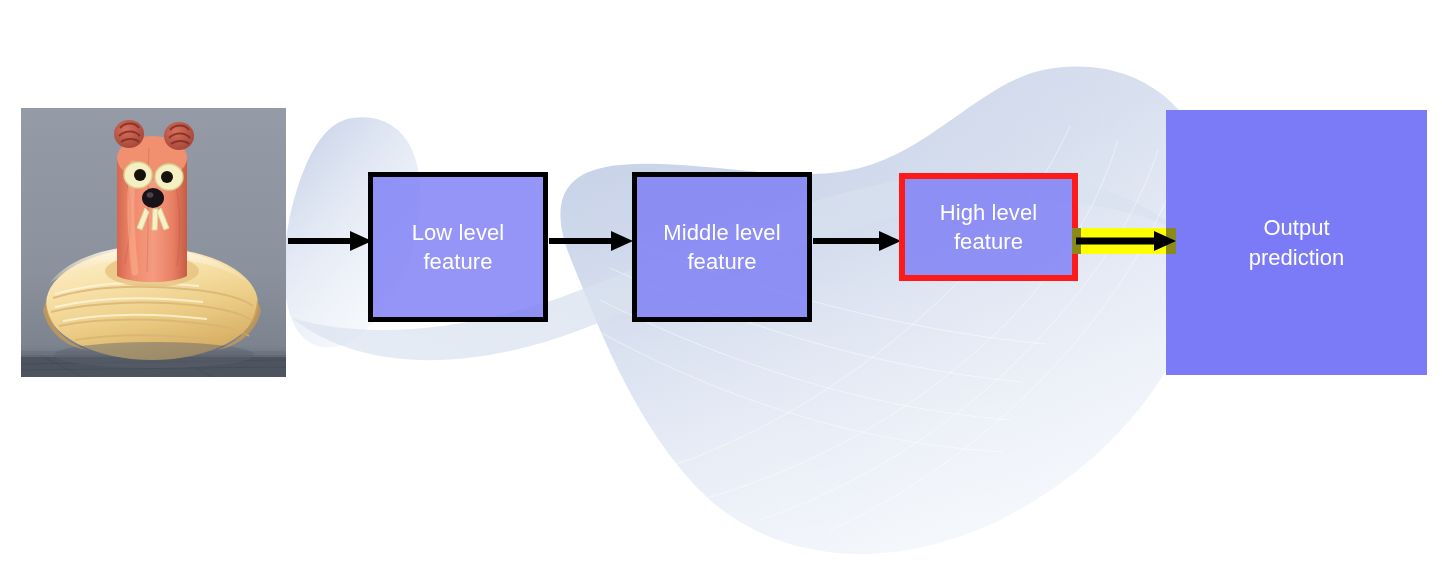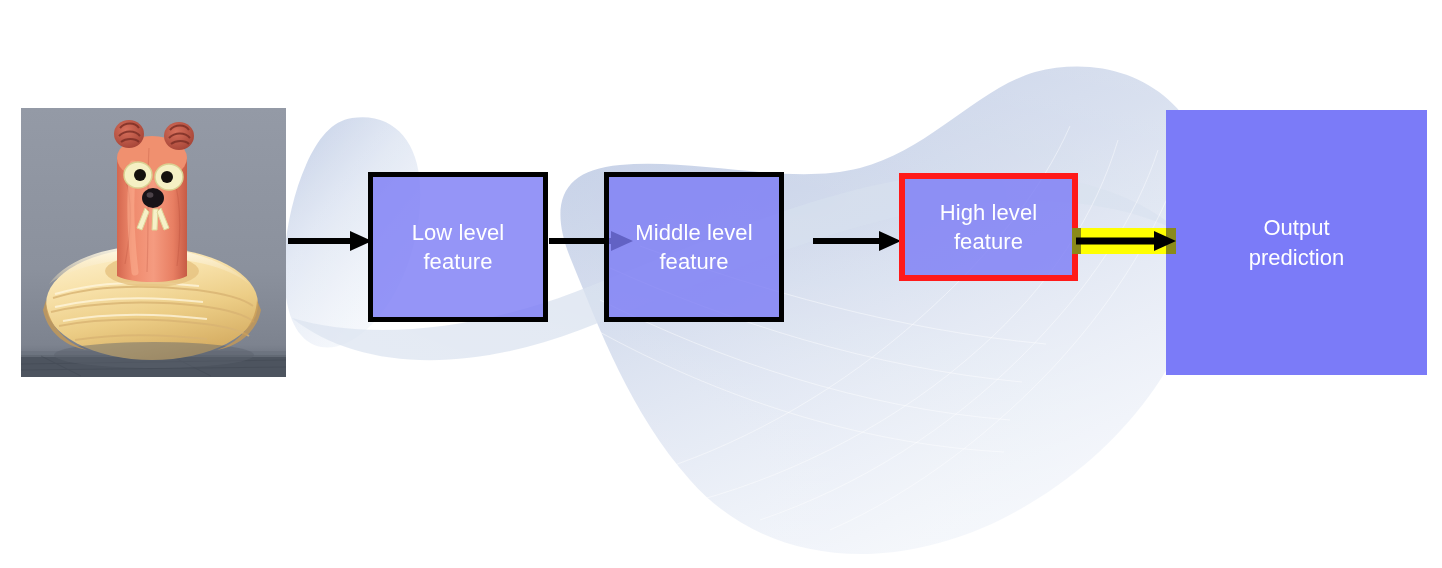--- a/index.html
+++ b/index.html
@@ -281,21 +281,21 @@
     </div>
   </div>
 
   <div class="arrow" style="left:549px; top:228px; width:84px;">
     <svg width="84" height="26" viewBox="0 0 84 26" xmlns="http://www.w3.org/2000/svg">
       <line x1="0" y1="13" x2="66" y2="13" stroke="#000000" stroke-width="6"></line>
       <polygon points="62,3 84,13 62,23" fill="#000000"></polygon>
     </svg>
   </div>
 
-  <div class="fbox black-border" style="left:604px; top:172px; width:180px; height:150px;">
+  <div class="fbox black-border" style="left:632px; top:172px; width:180px; height:150px;">
     <div class="label">
       <div>Middle level</div>
       <div>feature</div>
     </div>
   </div>
 
   <div class="arrow" style="left:813px; top:228px; width:88px;">
     <svg width="88" height="26" viewBox="0 0 88 26" xmlns="http://www.w3.org/2000/svg">
       <line x1="0" y1="13" x2="70" y2="13" stroke="#000000" stroke-width="6"></line>
       <polygon points="66,3 88,13 66,23" fill="#000000"></polygon>

